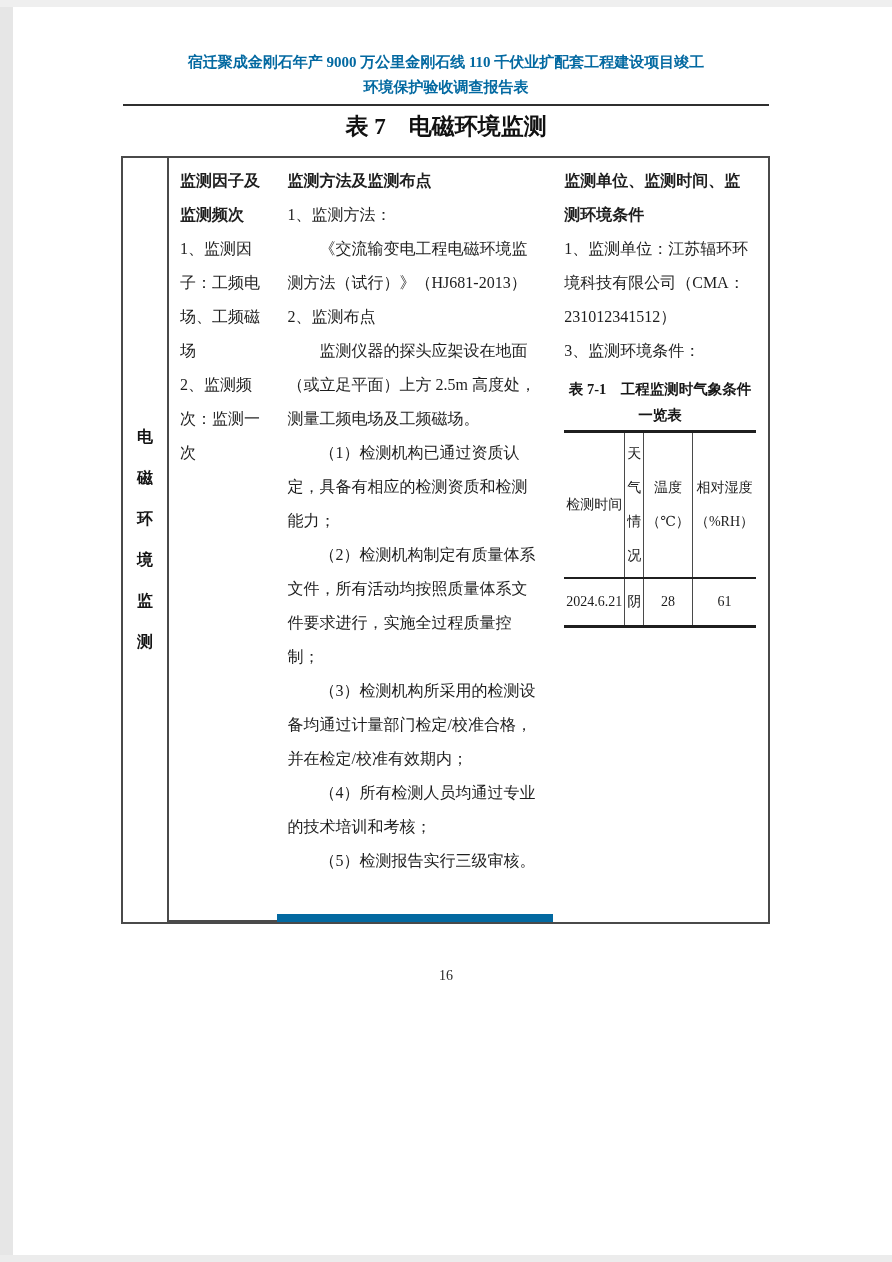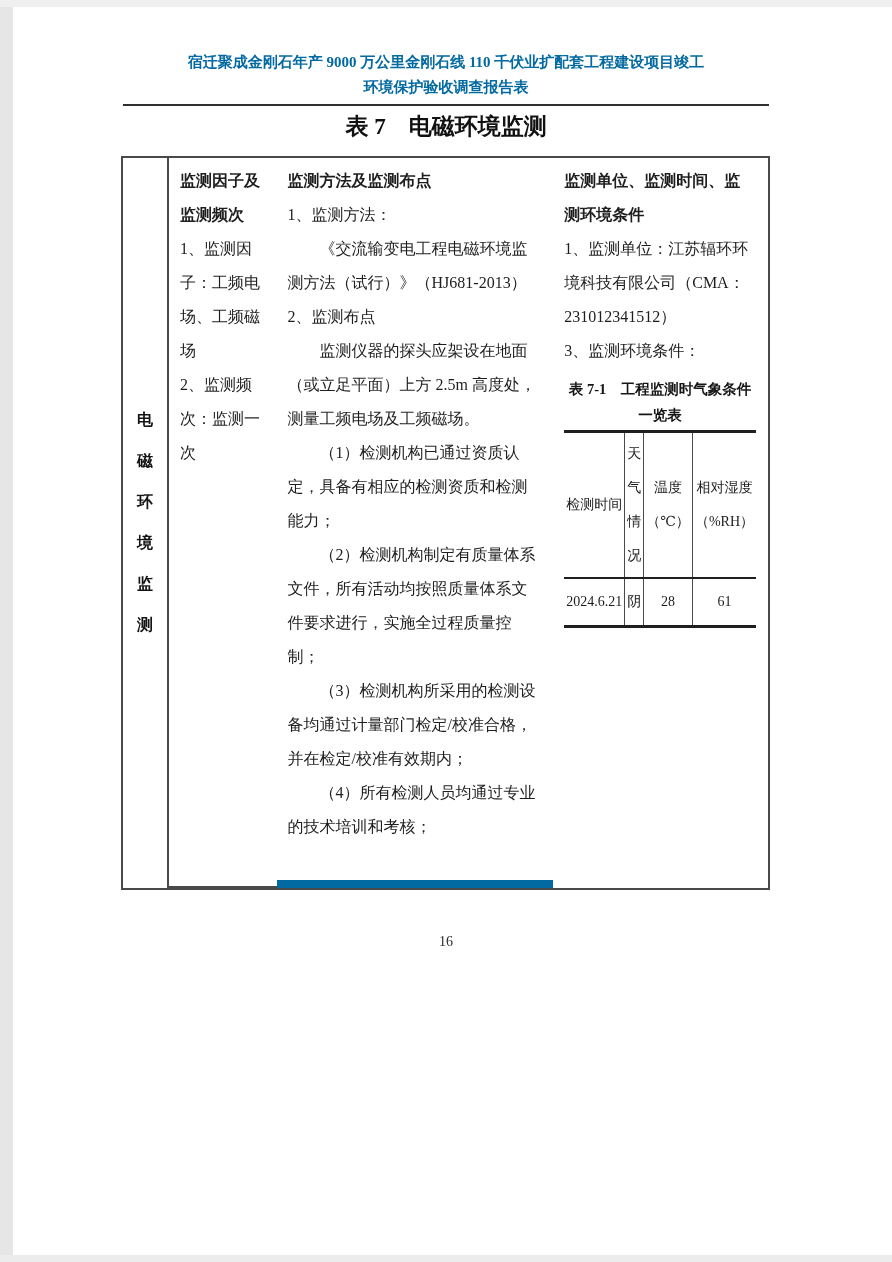--- a/index.html
+++ b/index.html
@@ -103,20 +103,21 @@
     <div class="cell cell-methods">
       <p class="para head-bold">监测方法及监测布点</p>
       <p class="para">1、监测方法：</p>
       <p class="para indent2">《交流输变电工程电磁环境监测方法（试行）》（HJ681-2013）</p>
       <p class="para">2、监测布点</p>
       <p class="para indent2">监测仪器的探头应架设在地面（或立足平面）上方 2.5m 高度处，测量工频电场及工频磁场。</p>
       <p class="para indent2">（1）检测机构已通过资质认定，具备有相应的检测资质和检测能力；</p>
       <p class="para indent2">（2）检测机构制定有质量体系文件，所有活动均按照质量体系文件要求进行，实施全过程质量控制；</p>
       <p class="para indent2">（3）检测机构所采用的检测设备均通过计量部门检定/校准合格，并在检定/校准有效期内；</p>
       <p class="para indent2">（4）所有检测人员均通过专业的技术培训和考核；</p>
+      <p class="para indent2">（5）检测报告实行三级审核。</p>
     </div>
 
     <div class="cell cell-unit">
       <p class="para head-bold">监测单位、监测时间、监测环境条件</p>
       <p class="para">1、监测单位：江苏辐环环境科技有限公司（CMA：231012341512）</p>
       <p class="para">3、监测环境条件：</p>
 
       <div class="weather-caption">表 7-1　工程监测时气象条件一览表</div>
       <table class="weather">
         <thead>

